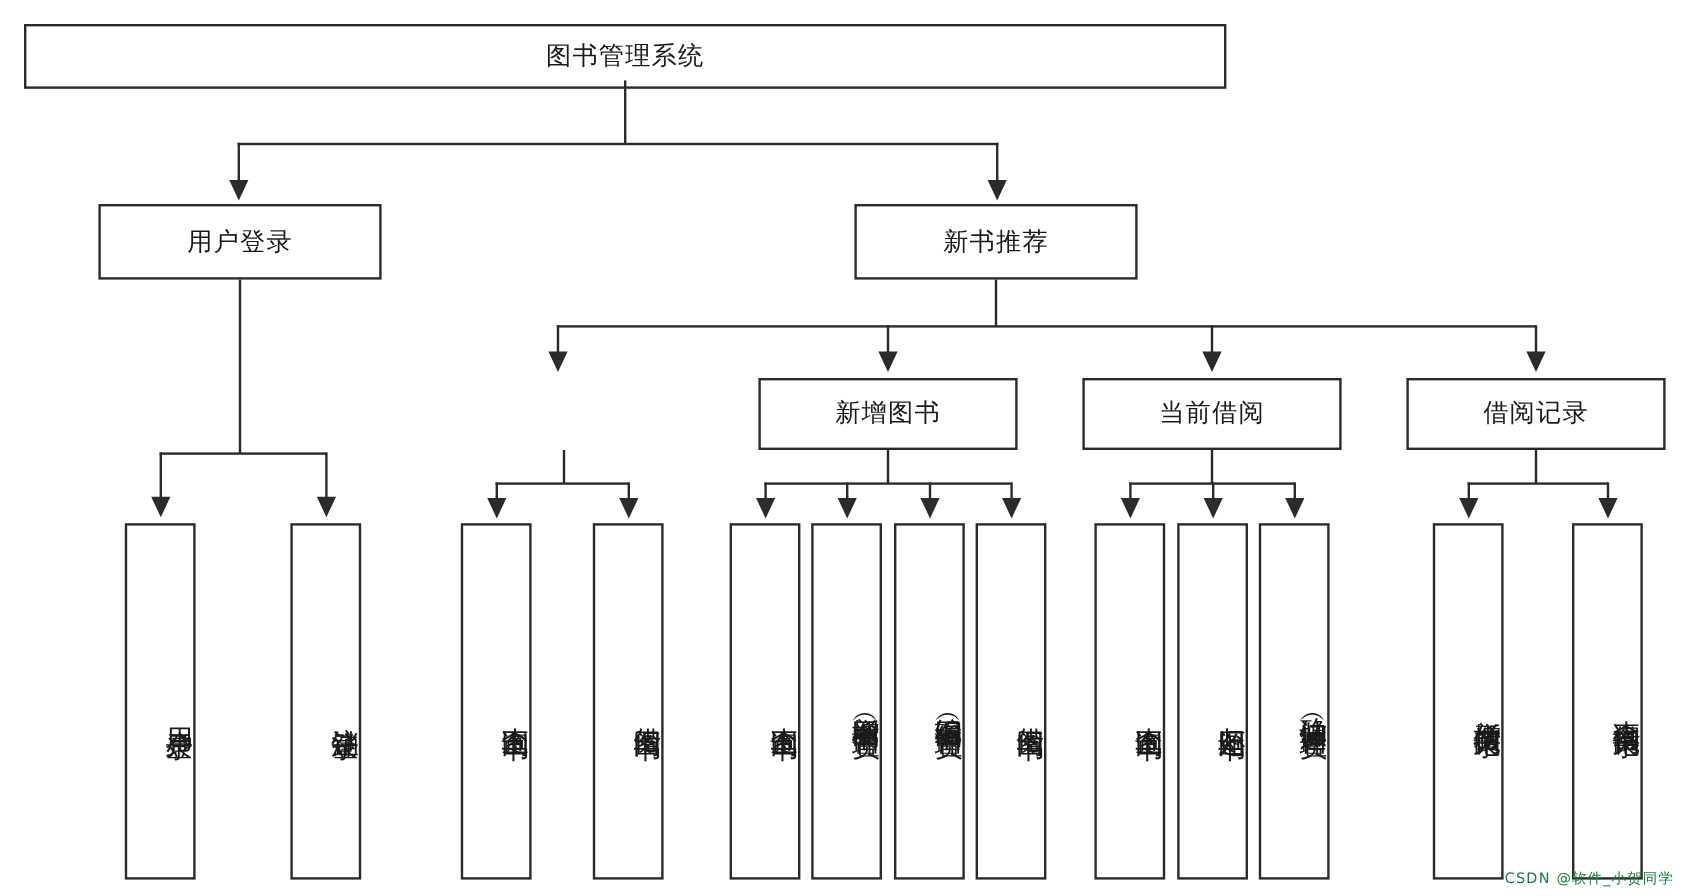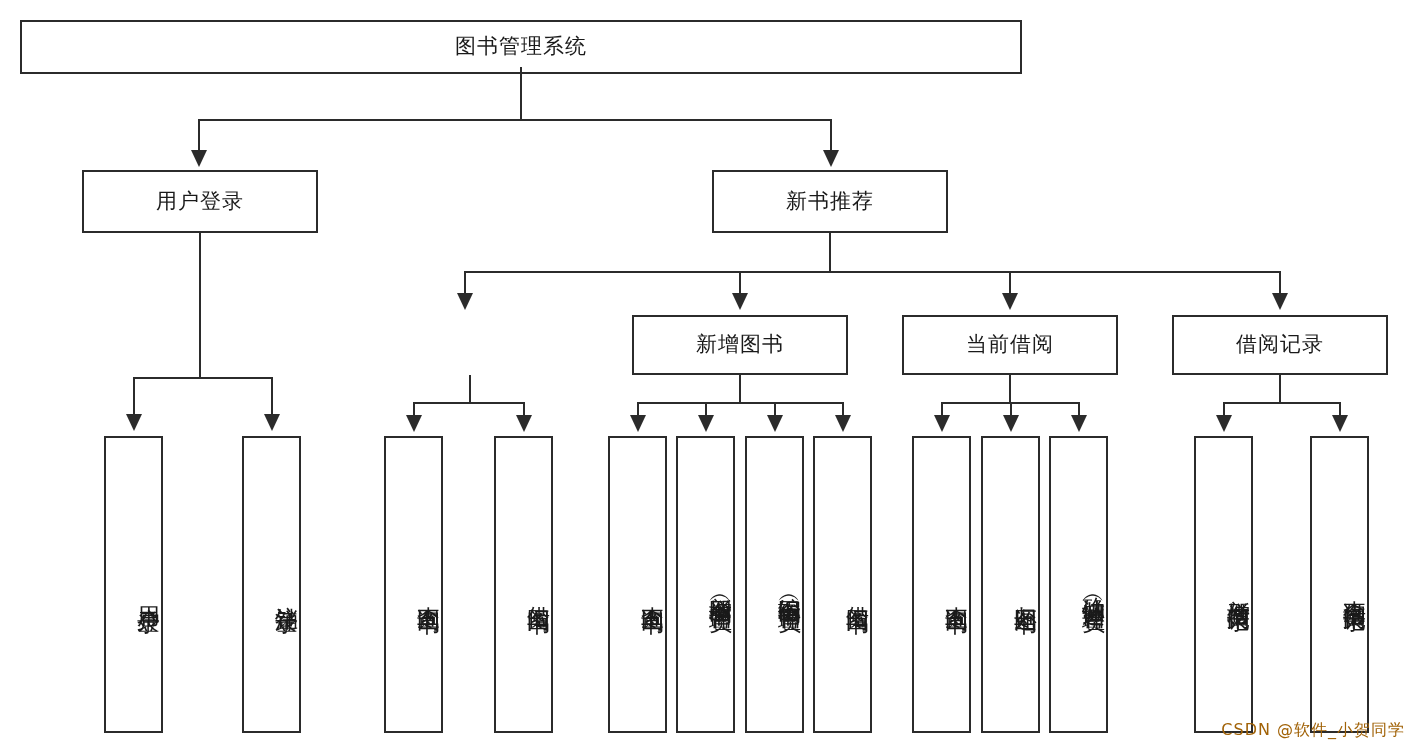--- a/index.html
+++ b/index.html
@@ -63,24 +63,24 @@
   .arrow {
     position: absolute;
     width: 0;
     height: 0;
     border-left: 8px solid transparent;
     border-right: 8px solid transparent;
     border-top: 17px solid #2b2b2b;
   }
   .watermark {
     position: absolute;
-    right: 0;
+    right: 10px;
     bottom: 6px;
-    font-size: 16px;
-    color: #a16207;
+    font-size: 12px;
+    color: #15803d;
     letter-spacing: 1px;
     white-space: nowrap;
   }
 </style>
 </head>
 <body>
 
 <div id="canvas">
 
   <div class="node horiz" style="left:20px; top:20px; width:1002px; height:54px;">

